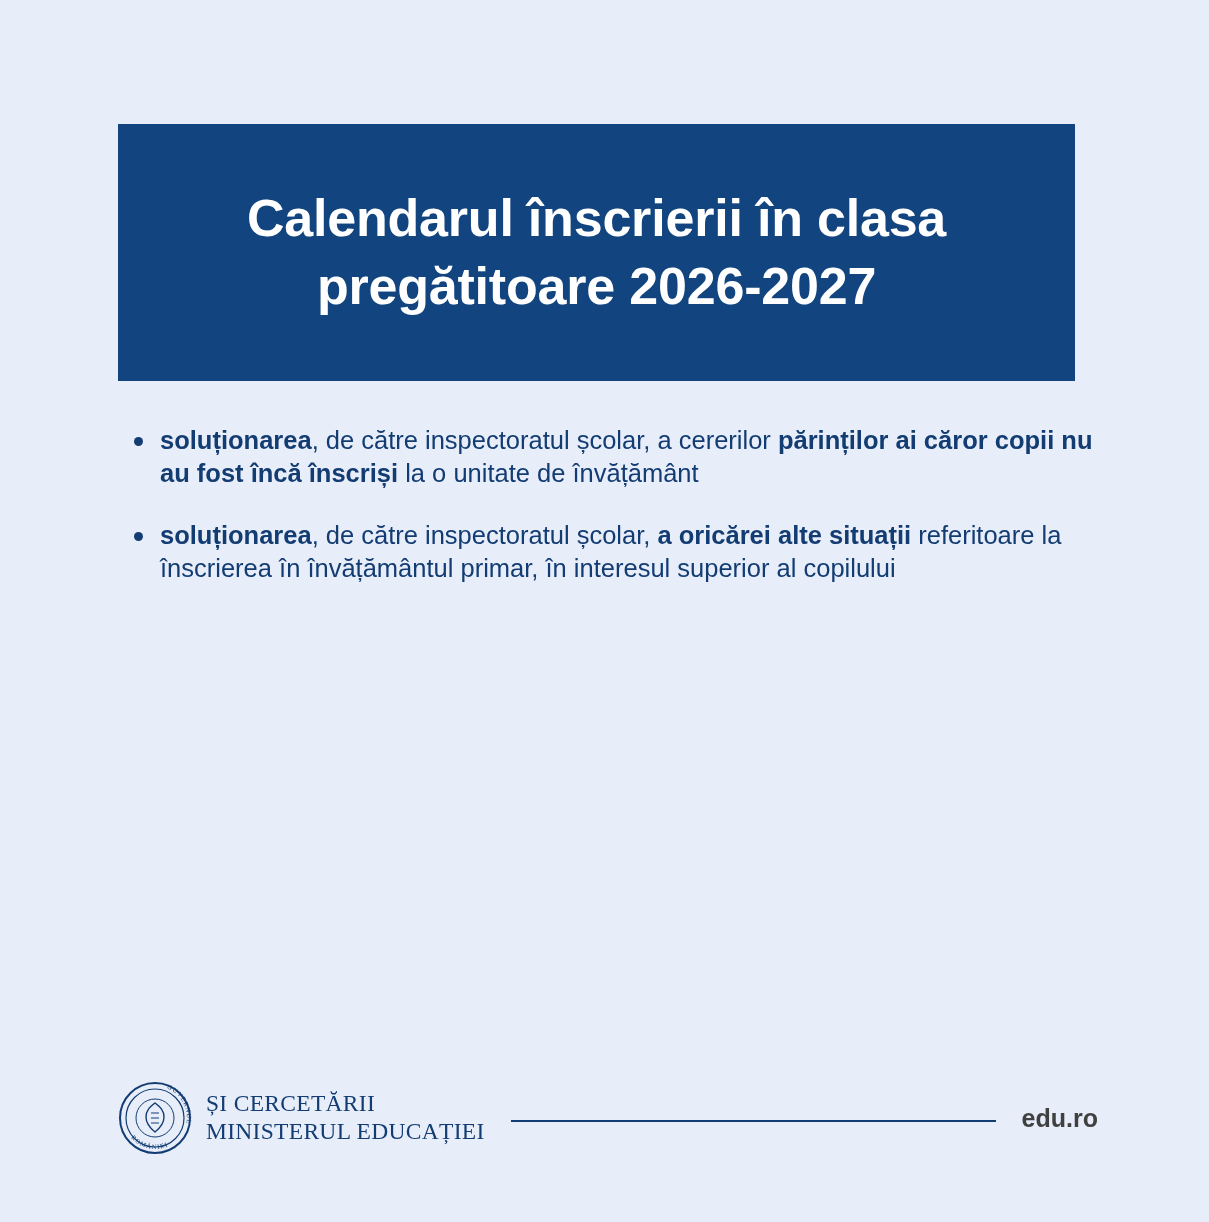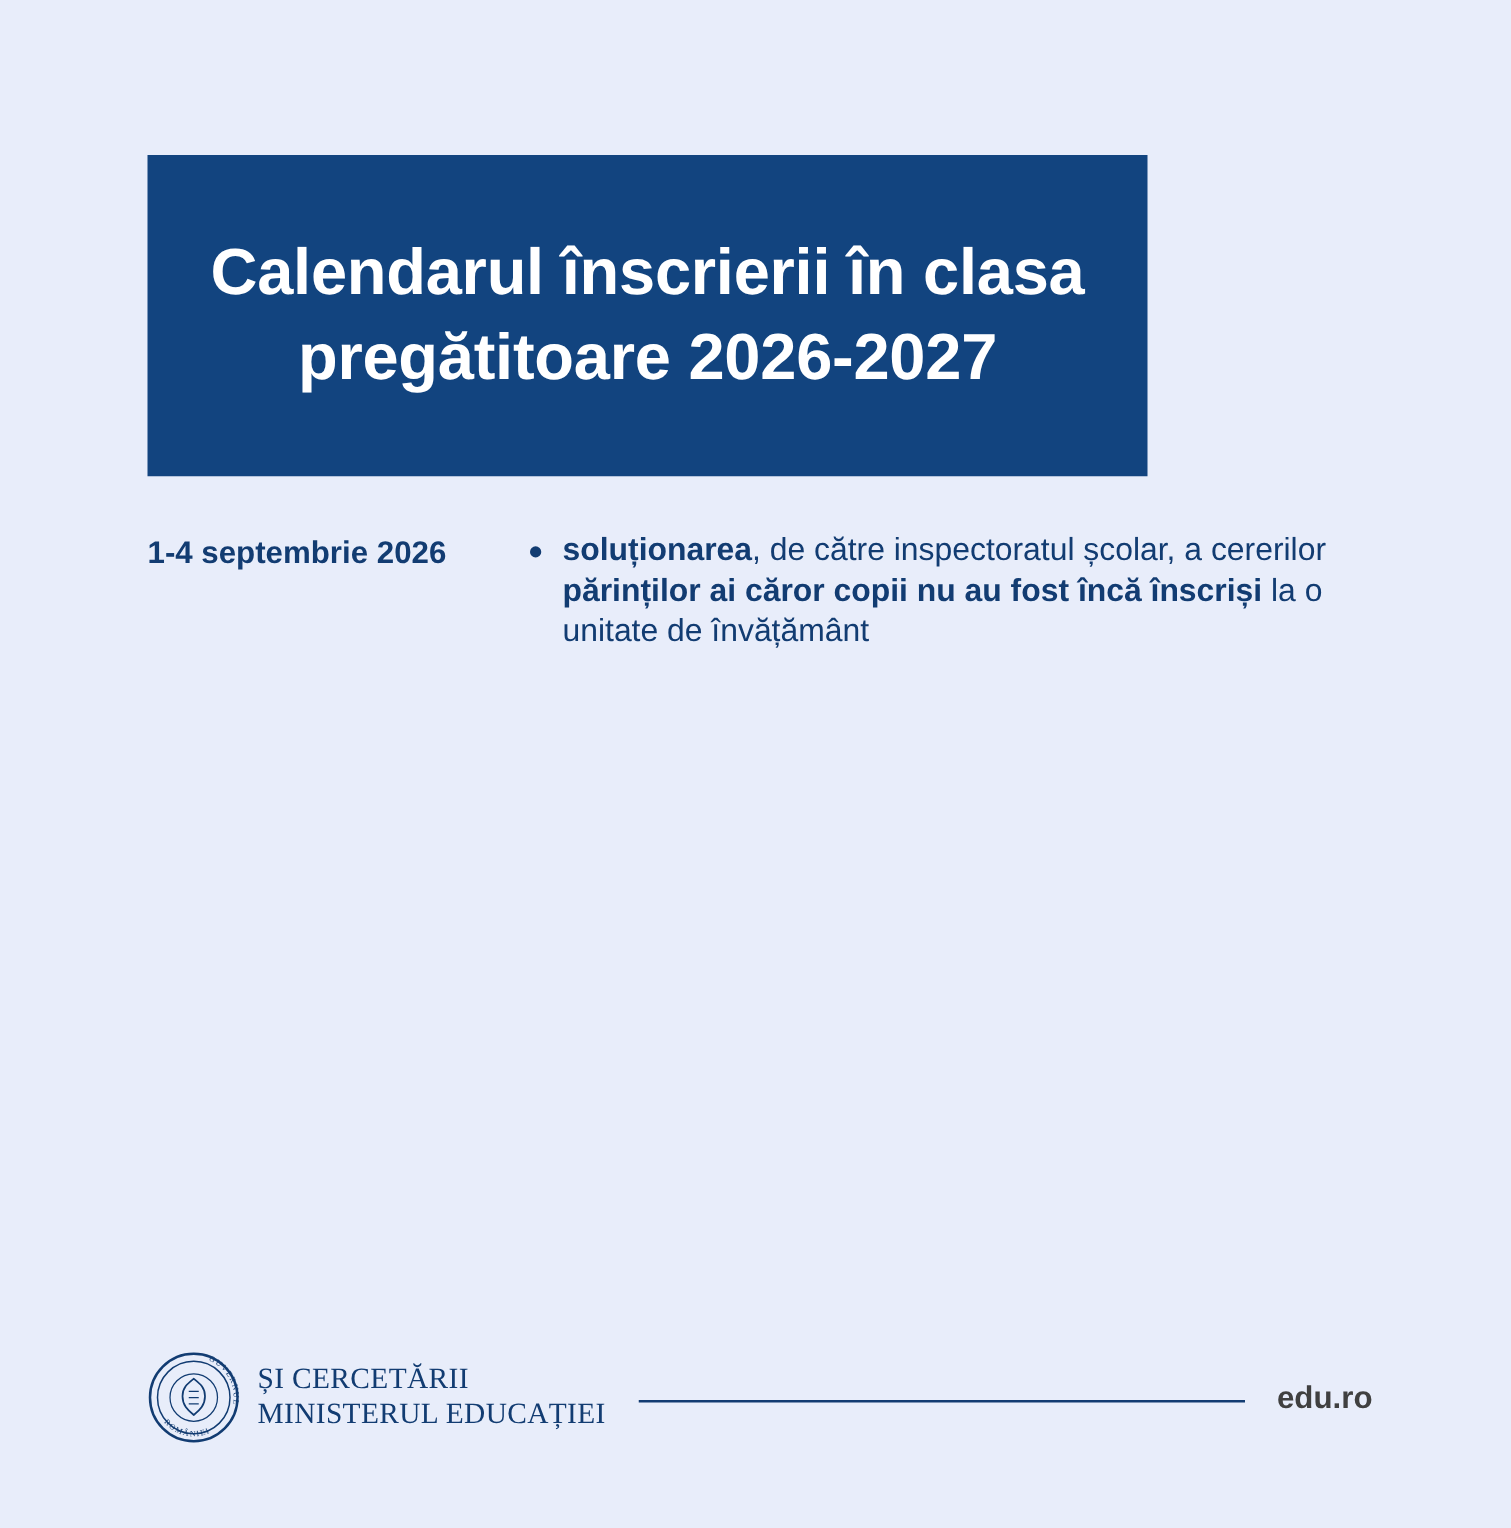--- a/index.html
+++ b/index.html
@@ -20,21 +20,21 @@
     width: 1209px;
     height: 1222px;
     box-sizing: border-box;
   }
 
   
   .title-banner {
     position: absolute;
     left: 118px;
     top: 124px;
-    width: 800px;
+    width: 957px;
     height: 257px;
     background: #12447f;
     display: flex;
     align-items: center;
     justify-content: center;
     box-sizing: border-box;
     padding: 0 40px;
   }
   .title-text {
     color: #ffffff;
@@ -144,24 +144,24 @@
 <body>
 
 <div class="page">
 
   <div class="title-banner">
     <div class="title-text">Calendarul înscrierii în clasa pregătitoare 2026-2027</div>
   </div>
 
   <div class="content">
     <div class="row">
-      <div class="date-col">1-4 septembrie 2026</div>
       <div class="items-col">
         <ul class="items" id="bullet-list">
             <li><span class="b">soluționarea</span><span>, de către inspectoratul școlar, a cererilor </span><span class="b">părinților ai căror copii nu au fost încă înscriși</span><span> la o unitate de învățământ</span></li>
+            <li><span class="b">soluționarea</span><span>, de către inspectoratul școlar, </span><span class="b">a oricărei alte situații</span><span> referitoare la înscrierea în învățământul primar, în interesul superior al copilului</span></li>
           </ul>
       </div>
     </div>
   </div>
 
   <div class="footer">
     <div class="seal">
       <svg width="74" height="74" viewBox="0 0 74 74" aria-hidden="true">
         <circle cx="37" cy="37" r="35" fill="none" stroke="#123c72" stroke-width="2"></circle>
         <circle cx="37" cy="37" r="29" fill="none" stroke="#123c72" stroke-width="1.2"></circle>

